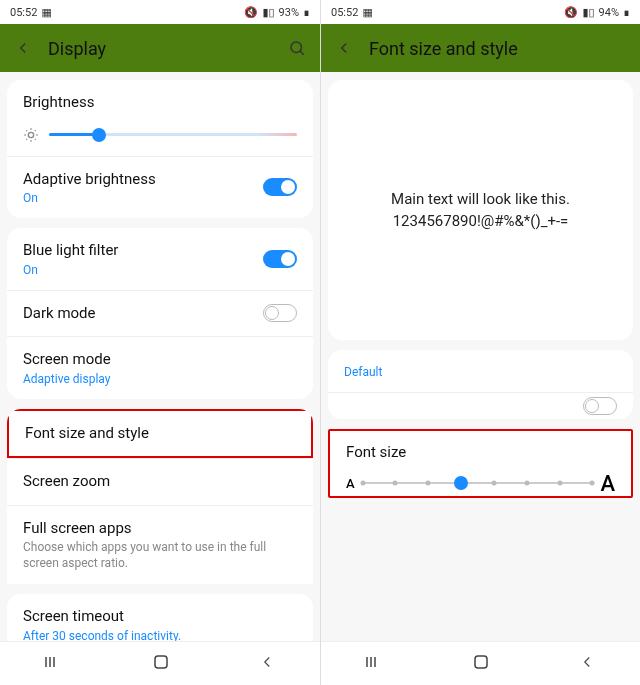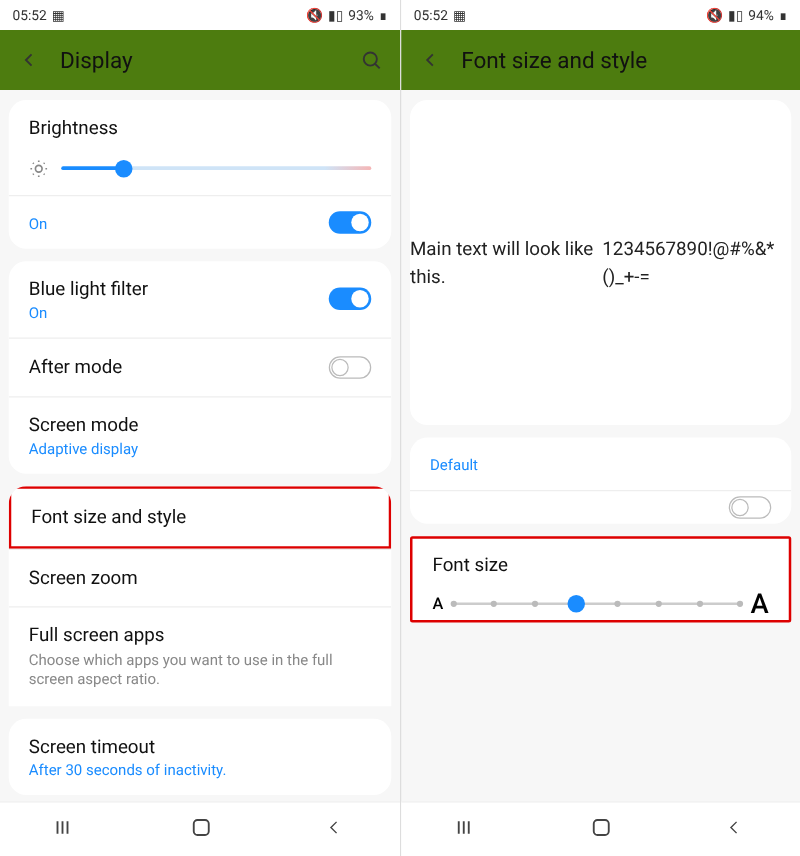--- a/index.html
+++ b/index.html
@@ -131,20 +131,21 @@
     border: 2px solid #d00;
     border-radius: 2px;
   }
   .highlight-row {
     border: 2px solid #d00;
   }
   
   .preview {
     height: 260px;
     display: flex;
+    flex-direction: column;
     align-items: center;
     justify-content: center;
     font-size: 15px;
     color: #222;
     line-height: 1.5;
   }
   
   .size-slider {
     display: flex;
     align-items: center;
@@ -241,37 +242,38 @@
                 <line x1="6" y1="18" x2="5" y2="19"></line>
                 <line x1="19" y1="5" x2="18" y2="6"></line>
               </svg>
           </span>
           <div class="slider-track">
             <div class="slider-thumb" style="left:20%"></div>
           </div>
         </div>
       </div>
       <div class="row">
+        <div class="row-title">Adaptive brightness</div>
         <div class="row-sub">On</div>
         <div class="toggle on">
             <div class="knob"></div>
           </div>
       </div>
     </div>
 
     <div class="card">
       <div class="row">
         <div class="row-title">Blue light filter</div>
         <div class="row-sub">On</div>
         <div class="toggle on">
             <div class="knob"></div>
           </div>
       </div>
       <div class="row">
-        <div class="row-title">After mode</div>
+        <div class="row-title">Dark mode</div>
         <div class="toggle off-outline">
             <div class="knob"></div>
           </div>
       </div>
       <div class="row">
         <div class="row-title">Screen mode</div>
         <div class="row-sub">Adaptive display</div>
       </div>
     </div>
 

